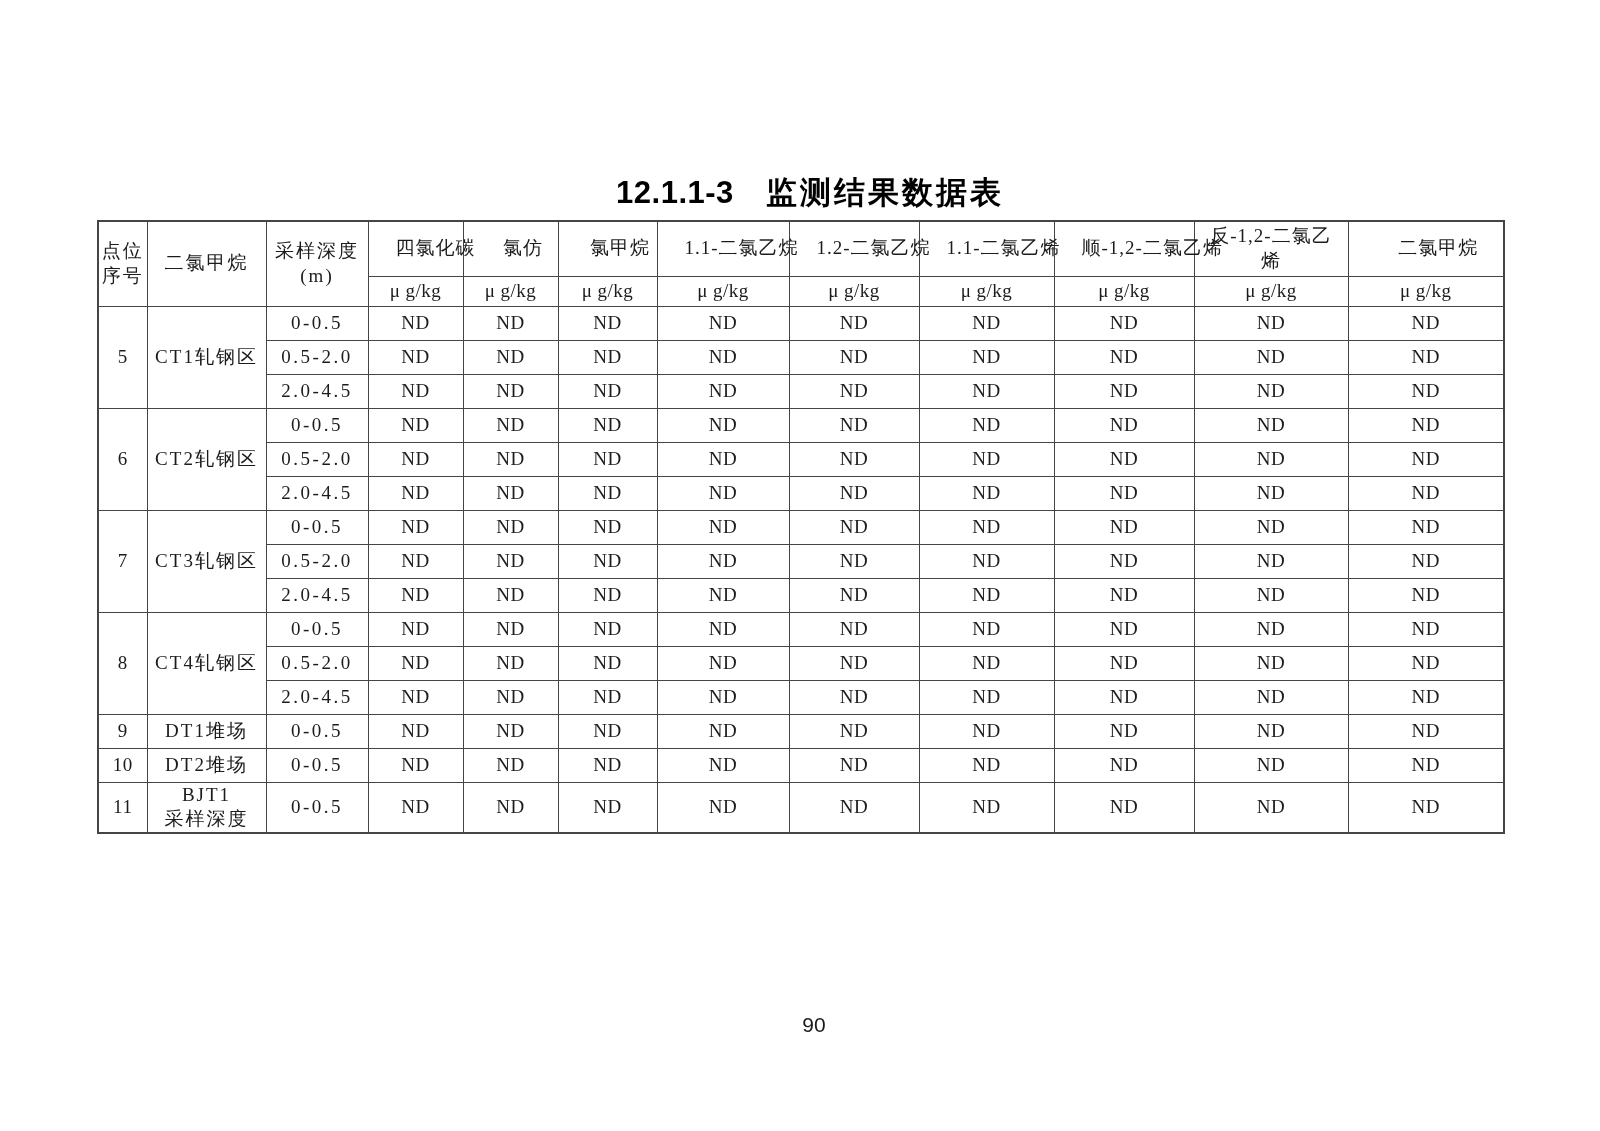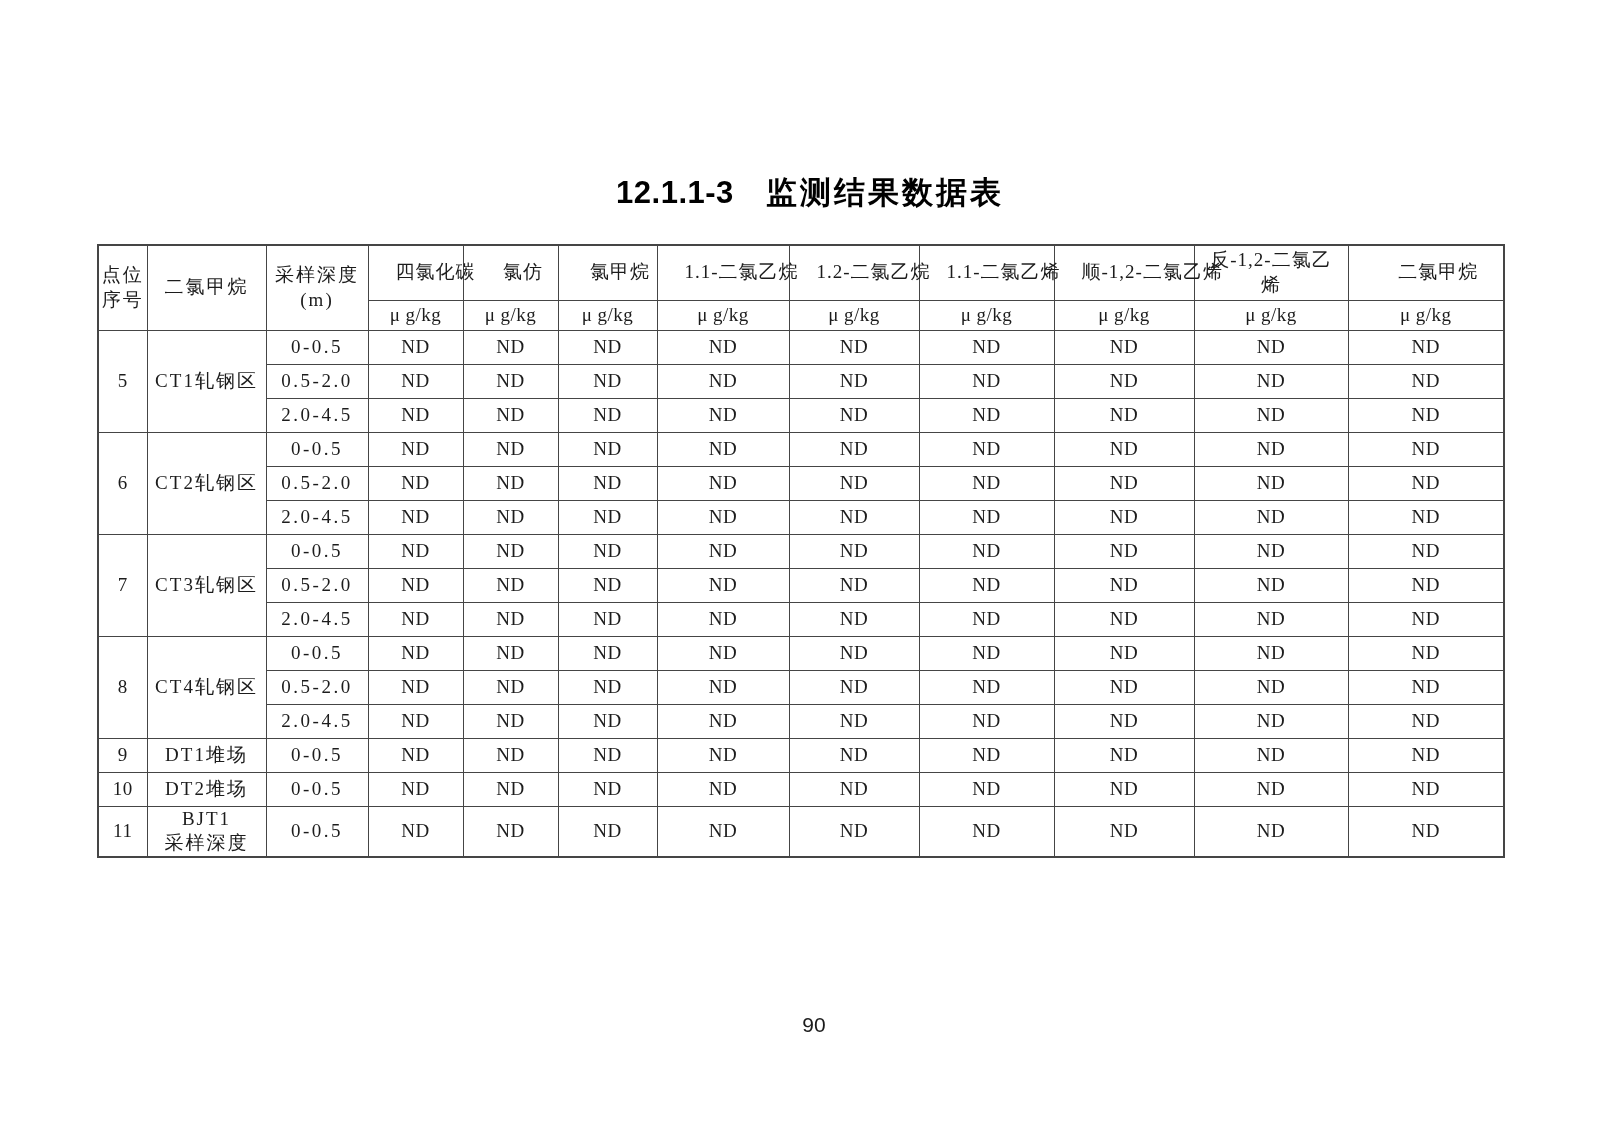--- a/index.html
+++ b/index.html
@@ -30,21 +30,21 @@
     font-size: 31px;
     color: #000000;
     margin: 0;
   }
   .caption .cap-num { letter-spacing: 0.5px; margin-right: 32px; }
   .caption .cap-txt { letter-spacing: 3px; }
 
   table.data-table {
     position: absolute;
     left: 97px;
-    top: 244px;
+    top: 220px;
     width: 1406px;
     table-layout: fixed;
     border-collapse: collapse;
     border: 2px solid var(--border);
   }
   .data-table th, .data-table td {
     border: 1px solid var(--border);
     font-weight: normal;
     text-align: center;
     vertical-align: middle;

